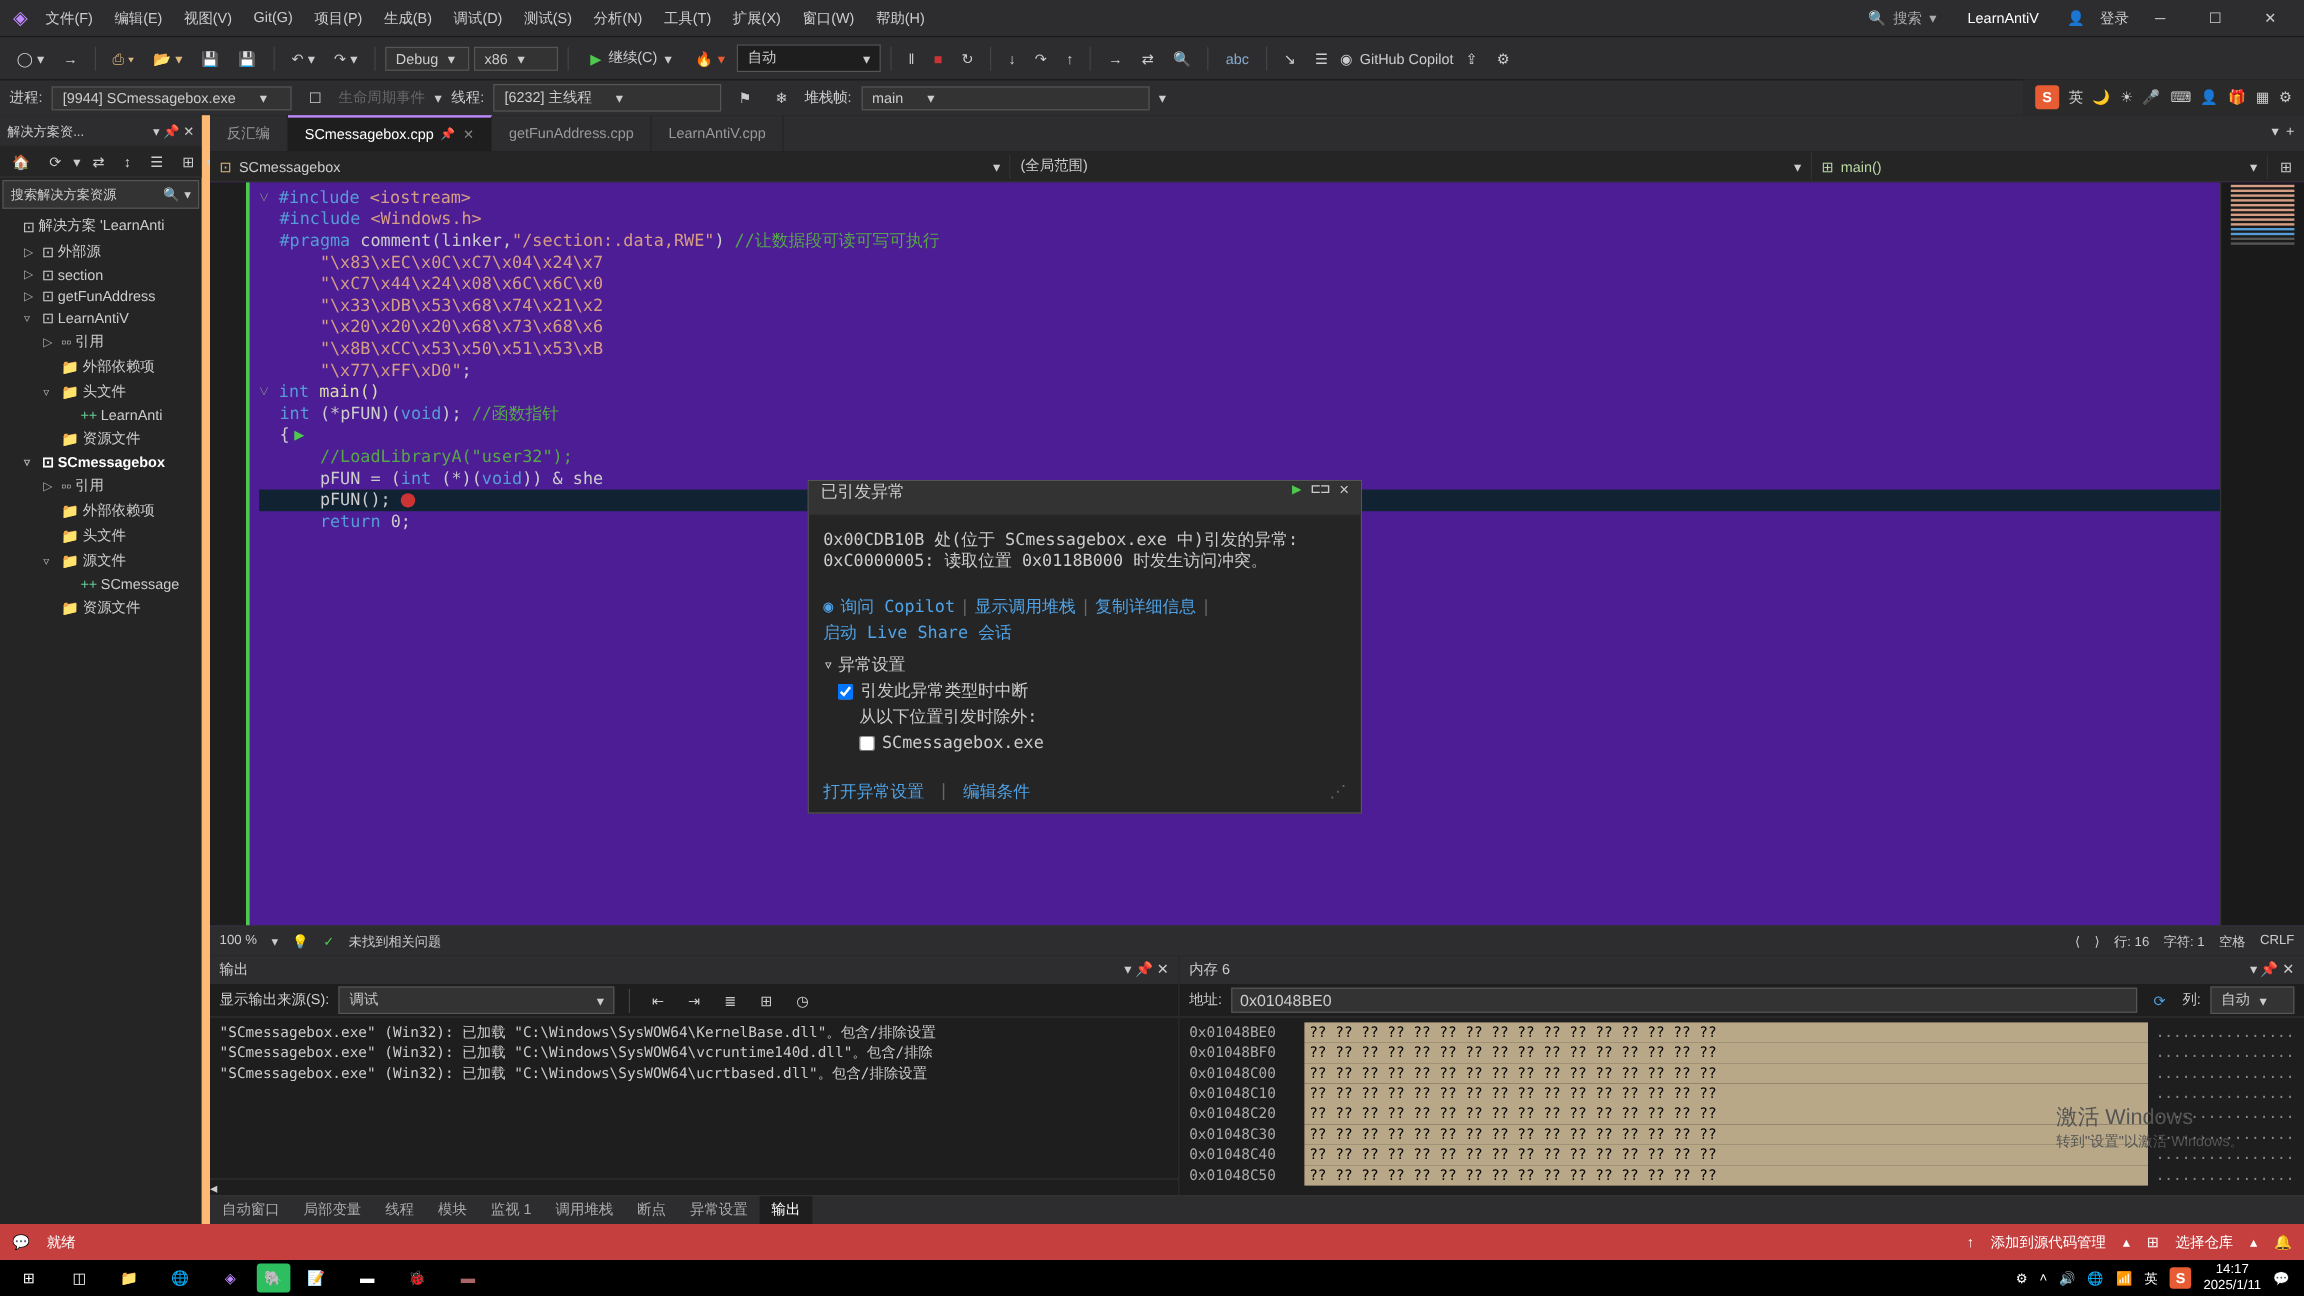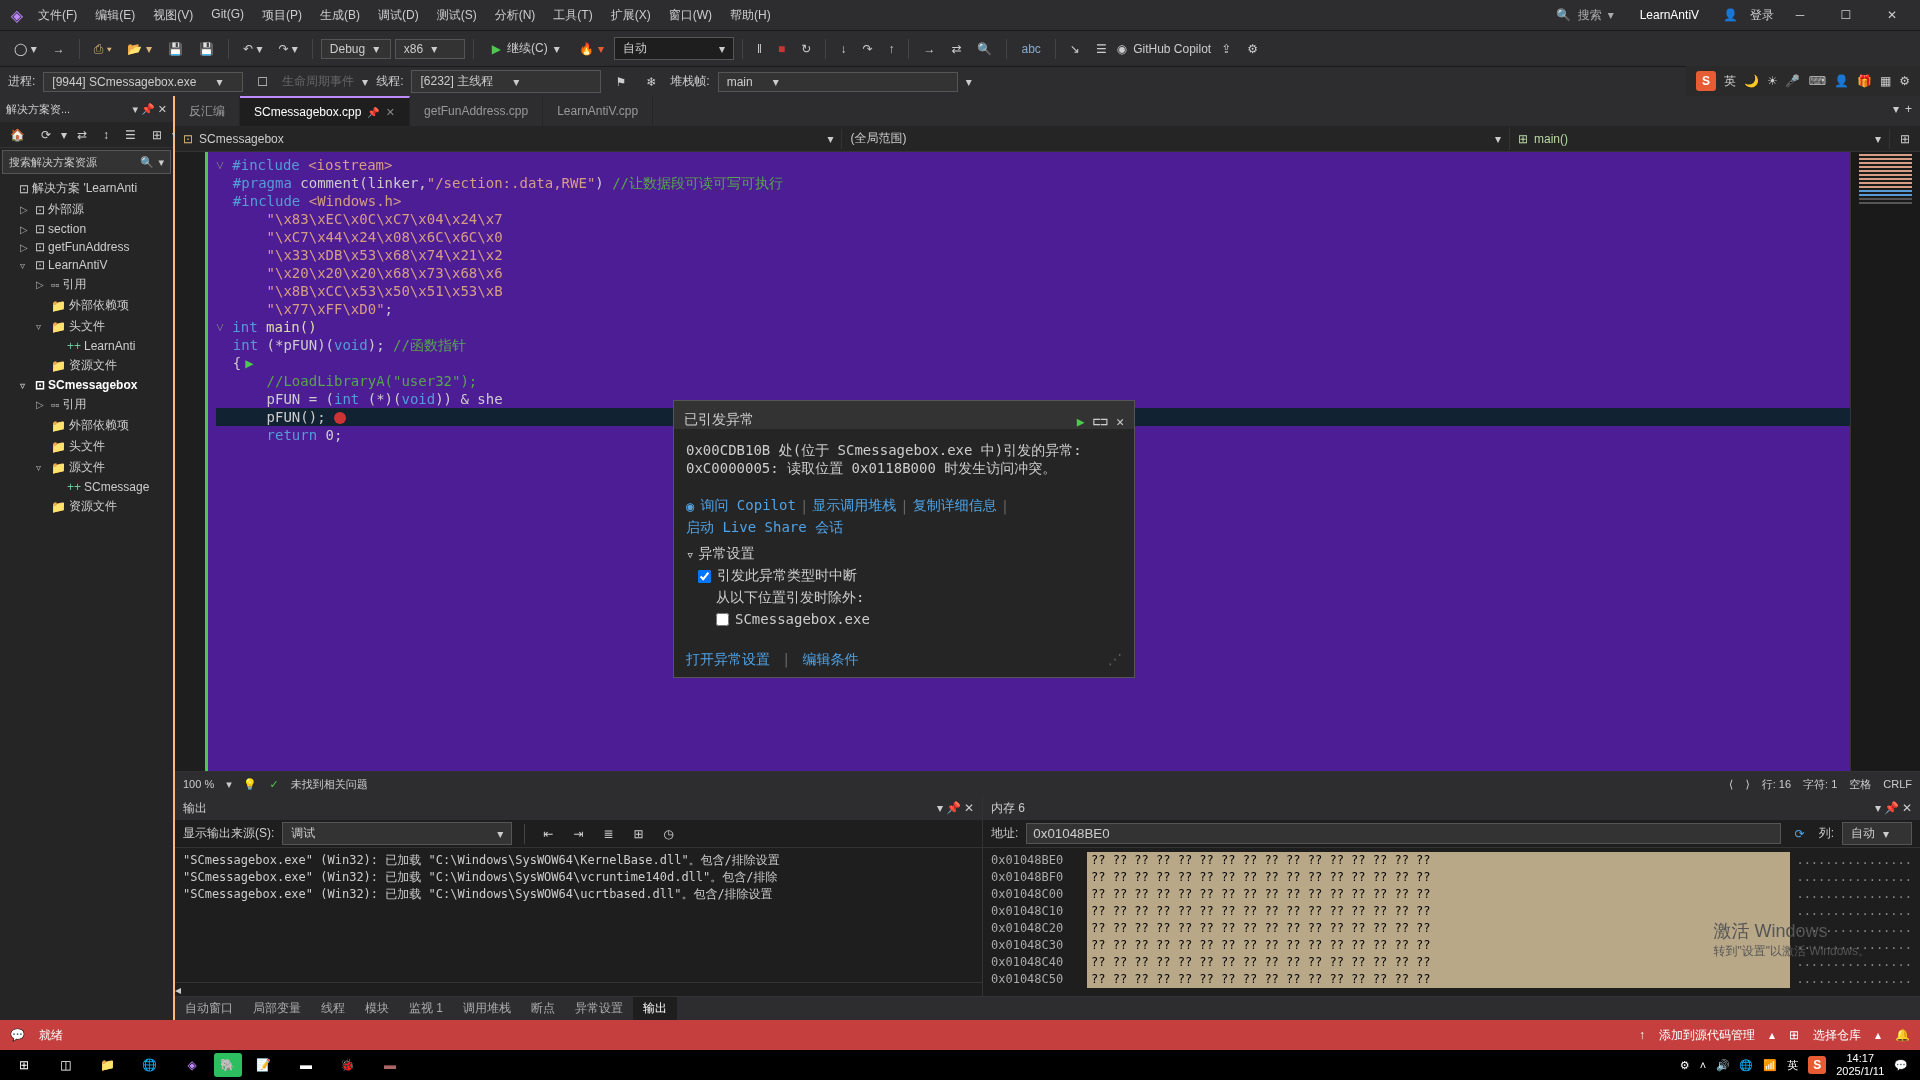--- a/index.html
+++ b/index.html
@@ -18,21 +18,21 @@
 .tb-combo { background: #333; border: 1px solid #555; padding: 2px 8px; color: #ccc; display: flex; align-items: center; gap: 8px; min-width: 70px; }
 .tb-combo.dark { background: #1e1e1e; }
 .continue-btn { display: flex; align-items: center; gap: 6px; padding: 3px 10px; }
 .play-icon { color: #4ec94e; }
 .debug-bar { height: 30px; background: #2d2d30; border-top: 1px solid #1a1a1a; display: flex; align-items: center; padding: 0 8px; gap: 8px; }
 .label-txt { color: #ccc; }
 .debug-combo { background: #333; border: 1px solid #555; padding: 2px 8px; display: flex; align-items: center; gap: 20px; }
 .clock-widget { position: absolute; right: 0; top: 66px; height: 30px; background: #2a2a2a; display: flex; align-items: center; gap: 8px; padding: 0 10px; }
 .clock-icon { width: 20px; height: 20px; background: #e85c33; border-radius: 3px; display: flex; align-items: center; justify-content: center; color: #fff; font-weight: bold; }
 .main-area { display: flex; height: calc(100% - 156px); }
-.solution-panel { width: 175px; background: #252526; border-right: 2px solid #fdba74; display: flex; flex-direction: column; }
+.solution-panel { width: 175px; background: #252526; border-right: 7px solid #fdba74; display: flex; flex-direction: column; }
 .panel-header { height: 26px; background: #2d2d30; display: flex; align-items: center; padding: 0 6px; gap: 4px; font-size: 11px; }
 .panel-icons { margin-left: auto; display: flex; gap: 3px; }
 .panel-toolbar { height: 26px; background: #252526; display: flex; align-items: center; padding: 0 4px; gap: 4px; border-bottom: 1px solid #333; }
 .search-sol { height: 24px; background: #333; border: 1px solid #555; margin: 2px; display: flex; align-items: center; padding: 0 6px; gap: 4px; font-size: 11px; }
 .tree { padding: 2px 0; overflow-y: auto; flex: 1; }
 .tree-item { display: flex; align-items: center; padding: 2px 4px; gap: 3px; font-size: 12px; cursor: pointer; }
 .indent1 { padding-left: 20px; }
 .indent2 { padding-left: 36px; }
 .indent3 { padding-left: 52px; }
 .expand { width: 12px; display: inline-block; color: #aaa; font-size: 10px; }
@@ -54,21 +54,21 @@
 .kw { color: #569cd6; }
 .str { color: #d69d85; }
 .cmt { color: #57a64a; }
 .type { color: #569cd6; }
 .fn { color: #dcdcaa; }
 .hl-line { background: #112233; }
 .red-dot { display: inline-block; width: 12px; height: 12px; background: #c33; border-radius: 50%; vertical-align: middle; margin-left: 8px; }
 .minimap { position: absolute; right: 0; top: 0; width: 70px; height: 100%; background: #1a1a1a; border-left: 1px solid #333; }
 .mini-line { height: 2px; margin: 2px 8px; background: #d69d85; }
 .exception-popup { position: absolute; left: 498px; top: 248px; width: 462px; background: #252526; border: 1px solid #555; z-index: 100; }
-.exc-header { height: 28px; background: #333; display: flex; align-items: flex-end; padding: 0 10px; gap: 8px; }
+.exc-header { height: 28px; background: #333; display: flex; align-items: flex-start; padding: 0 10px; gap: 8px; }
 .exc-spacer { flex: 1; }
 .exc-icon { font-size: 13px; }
 .exc-body { padding: 12px; }
 .exc-text { color: #ccc; line-height: 18px; }
 .exc-links { margin-top: 20px; display: flex; gap: 4px; color: #4fa3e6; flex-wrap: wrap; align-items: center; }
 .exc-link { color: #4fa3e6; cursor: pointer; }
 .exc-ask { display: flex; align-items: center; gap: 6px; }
 .exc-settings { margin-top: 8px; }
 .exc-check { display: flex; align-items: center; gap: 6px; margin: 4px 0 4px 12px; }
 .exc-footer { padding: 8px 12px; display: flex; gap: 12px; }
@@ -371,22 +371,22 @@
           <span style="color:#b8d7a3">⊞</span>
           <span class="nav-fn">main()</span>
           <span style="margin-left:auto">▾</span>
         </div>
       <div style="padding:0 10px">⊞</div>
     </div>
     <div class="code-area">
       <div class="gutter"></div>
       <div class="code-lines">
         <div><span style="color:#888">˅&nbsp;</span><span class="kw">#include </span><span class="str">&lt;iostream&gt;</span></div>
+        <div>&nbsp;&nbsp;<span class="kw">#include </span><span class="str">&lt;Windows.h&gt;</span></div>
         <div>&nbsp;&nbsp;<span class="kw">#pragma</span><span> comment(linker,</span><span class="str">"/section:.data,RWE"</span><span>)  </span><span class="cmt">//让数据段可读可写可执行</span></div>
-        <div>&nbsp;&nbsp;<span class="kw">#include </span><span class="str">&lt;Windows.h&gt;</span></div>
         <div>&nbsp;&nbsp;&nbsp;&nbsp;&nbsp;&nbsp;<span class="str">"\x83\xEC\x0C\xC7\x04\x24\x7</span></div>
         <div>&nbsp;&nbsp;&nbsp;&nbsp;&nbsp;&nbsp;<span class="str">"\xC7\x44\x24\x08\x6C\x6C\x0</span></div>
         <div>&nbsp;&nbsp;&nbsp;&nbsp;&nbsp;&nbsp;<span class="str">"\x33\xDB\x53\x68\x74\x21\x2</span></div>
         <div>&nbsp;&nbsp;&nbsp;&nbsp;&nbsp;&nbsp;<span class="str">"\x20\x20\x20\x68\x73\x68\x6</span></div>
         <div>&nbsp;&nbsp;&nbsp;&nbsp;&nbsp;&nbsp;<span class="str">"\x8B\xCC\x53\x50\x51\x53\xB</span></div>
         <div>&nbsp;&nbsp;&nbsp;&nbsp;&nbsp;&nbsp;<span class="str">"\x77\xFF\xD0"</span>;</div>
         <div><span style="color:#888">˅&nbsp;</span><span class="type">int</span><span class="fn"> main()</span></div>
         <div>&nbsp;&nbsp;<span class="type">int</span><span> (*pFUN)(</span><span class="type">void</span><span>);  </span><span class="cmt">//函数指针</span></div>
         <div>&nbsp;&nbsp;<span>{</span><span style="color:#4ec94e;margin-left:4px">▶</span></div>
         <div>&nbsp;&nbsp;&nbsp;&nbsp;&nbsp;&nbsp;<span class="cmt">//LoadLibraryA("user32");</span></div>

